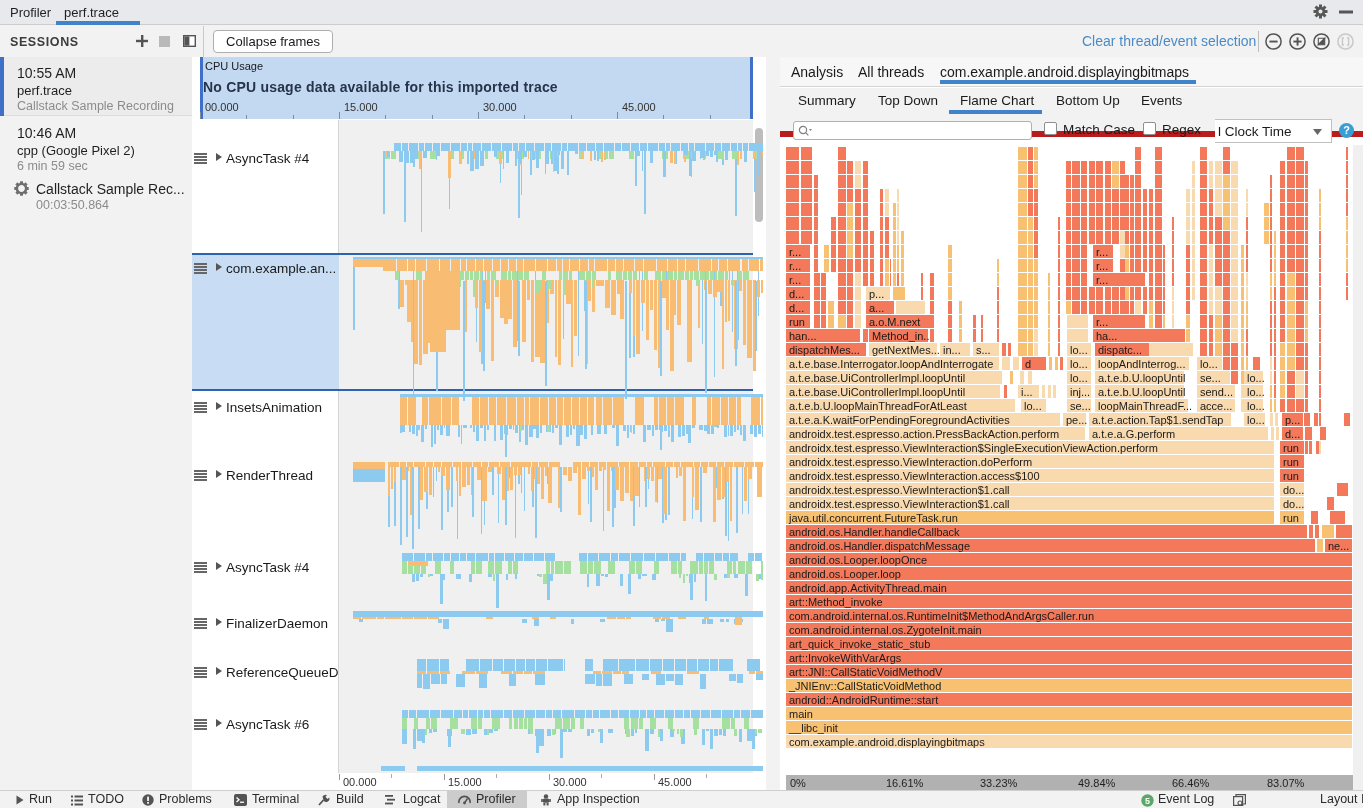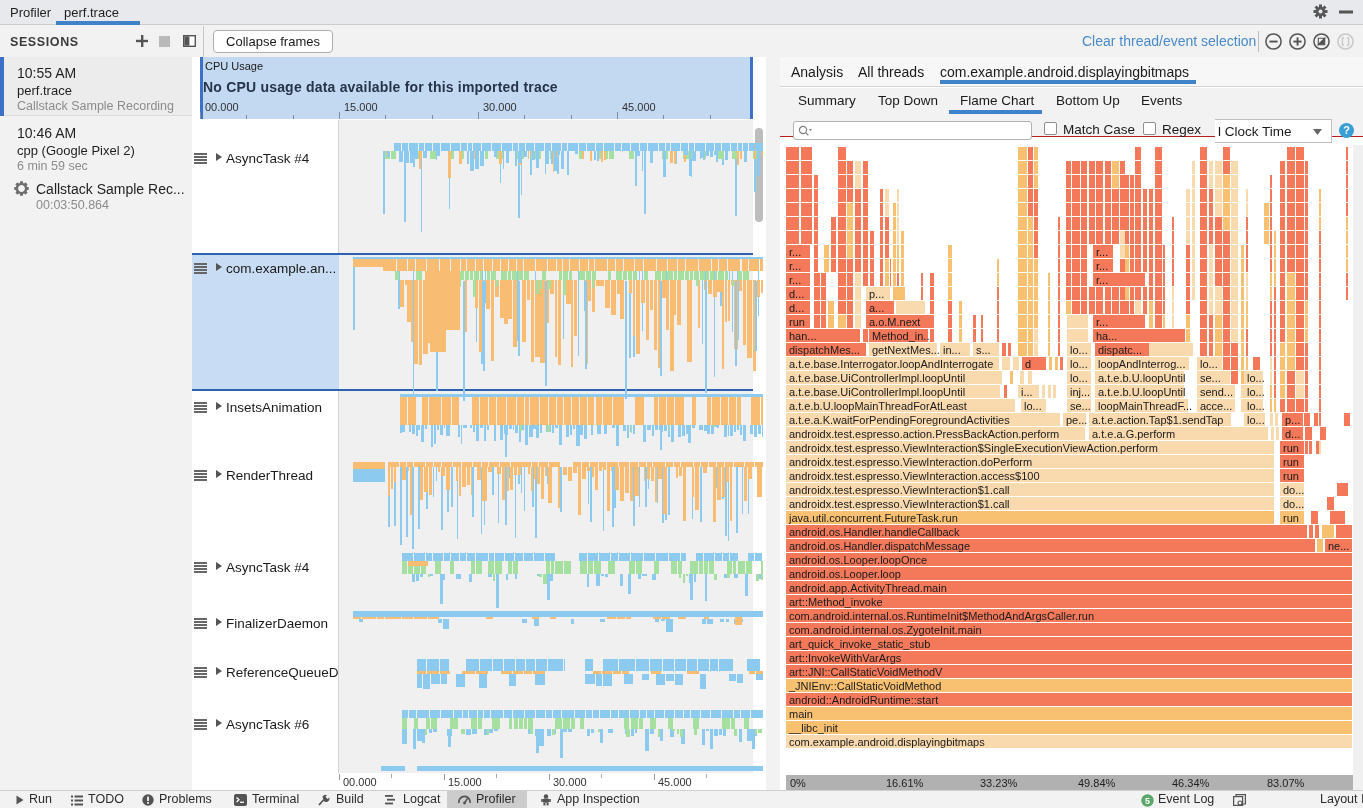--- a/index.html
+++ b/index.html
@@ -37,21 +37,21 @@
 #sel-label{position:absolute;left:0;top:135px;width:147px;height:134px;background:#c8ddf3}
 .th-label{position:absolute;font-size:13.5px;color:#1a1a1a;white-space:nowrap}
 .burger{position:absolute;width:13px;height:11px}
 .burger div{height:1.8px;background:#666;margin-bottom:1.2px}
 .tri{position:absolute;width:0;height:0;border-left:6px solid #555;border-top:4.5px solid transparent;border-bottom:4.5px solid transparent}
 #mid-scroll{position:absolute;left:563px;top:71px;width:8px;height:94px;background:#bdbdbd;border-radius:4px}
 #btm-ruler{position:absolute;left:0;top:653px;width:574px;height:17px;background:#fff}
 
 #right{left:780px;top:57px;width:583px;height:733px;background:#fff}
 #rp-tabs1{position:absolute;left:0;top:0;width:583px;height:30px;background:#f7f7f7;border-bottom:1px solid #d4d4d4}
-#rp-tabs2{position:absolute;left:0;top:31px;width:583px;height:49px;background:#f2f2f2;border-bottom:1px solid #b91c1c}
+#rp-tabs2{position:absolute;left:0;top:31px;width:583px;height:49px;background:#f2f2f2;border-bottom:6px solid #b91c1c}
 .rtab{position:absolute;font-size:14px;color:#1a1a1a;white-space:nowrap}
 .rtab2{position:absolute;font-size:13.5px;color:#1a1a1a;white-space:nowrap}
 #u1{position:absolute;left:160px;top:23px;width:256px;height:4px;background:#4083c9}
 #u2{position:absolute;left:169px;top:22px;width:93px;height:4px;background:#4083c9}
 #search{position:absolute;left:13px;top:33px;width:239px;height:19px;background:#fff;border:1px solid #b0b0b0;border-radius:3px}
 .cb{position:absolute;width:13px;height:13px;background:#fff;border:1px solid #8f8f8f;border-radius:2px}
 .cb-label{position:absolute;font-size:13.5px;color:#1a1a1a}
 #combo{position:absolute;left:435px;top:31px;width:117px;height:24px;background:#fff;border:1px solid #c0c0c0;border-left:none}
 #combo-text{position:absolute;left:3px;top:4px;font-size:13.5px;color:#1a1a1a}
 #help{position:absolute;left:559px;top:35px;width:15px;height:15px;border-radius:50%;background:#389fd6;color:#fff;font-size:11px;font-weight:bold;text-align:center;line-height:15px}
@@ -1388,21 +1388,21 @@
             <path d="M0 0 L9 0 L4.5 6 Z" fill="#666"></path>
           </svg>
     </div>
     <div id="help">?</div>
   </div>
   <div id="pct-axis">
     <div class="pct" style="left:4px">0%</div>
     <div class="pct" style="left:100px">16.61%</div>
     <div class="pct" style="left:194px">33.23%</div>
     <div class="pct" style="left:292px">49.84%</div>
-    <div class="pct" style="left:386px">46.34%</div>
+    <div class="pct" style="left:386px">66.46%</div>
     <div class="pct" style="left:481px">83.07%</div>
   </div>
   <div id="rp-scroll"></div>
 </div>
 <svg width="583" height="661" viewBox="780 147 583 661" style="position:absolute;left:780px;top:147px" shape-rendering="crispEdges">
       <g style="font:11px 'Liberation Sans',sans-serif;fill:#1a1a1a">
         <rect x="786.0" y="735" width="566.0" height="13" fill="#f9d9ae"></rect>
 <text x="789.0" y="745.5">com.example.android.displayingbitmaps</text>
 <rect x="786.0" y="721" width="566.0" height="13" fill="#f8c172"></rect>
 <text x="789.0" y="731.5">__libc_init</text>

